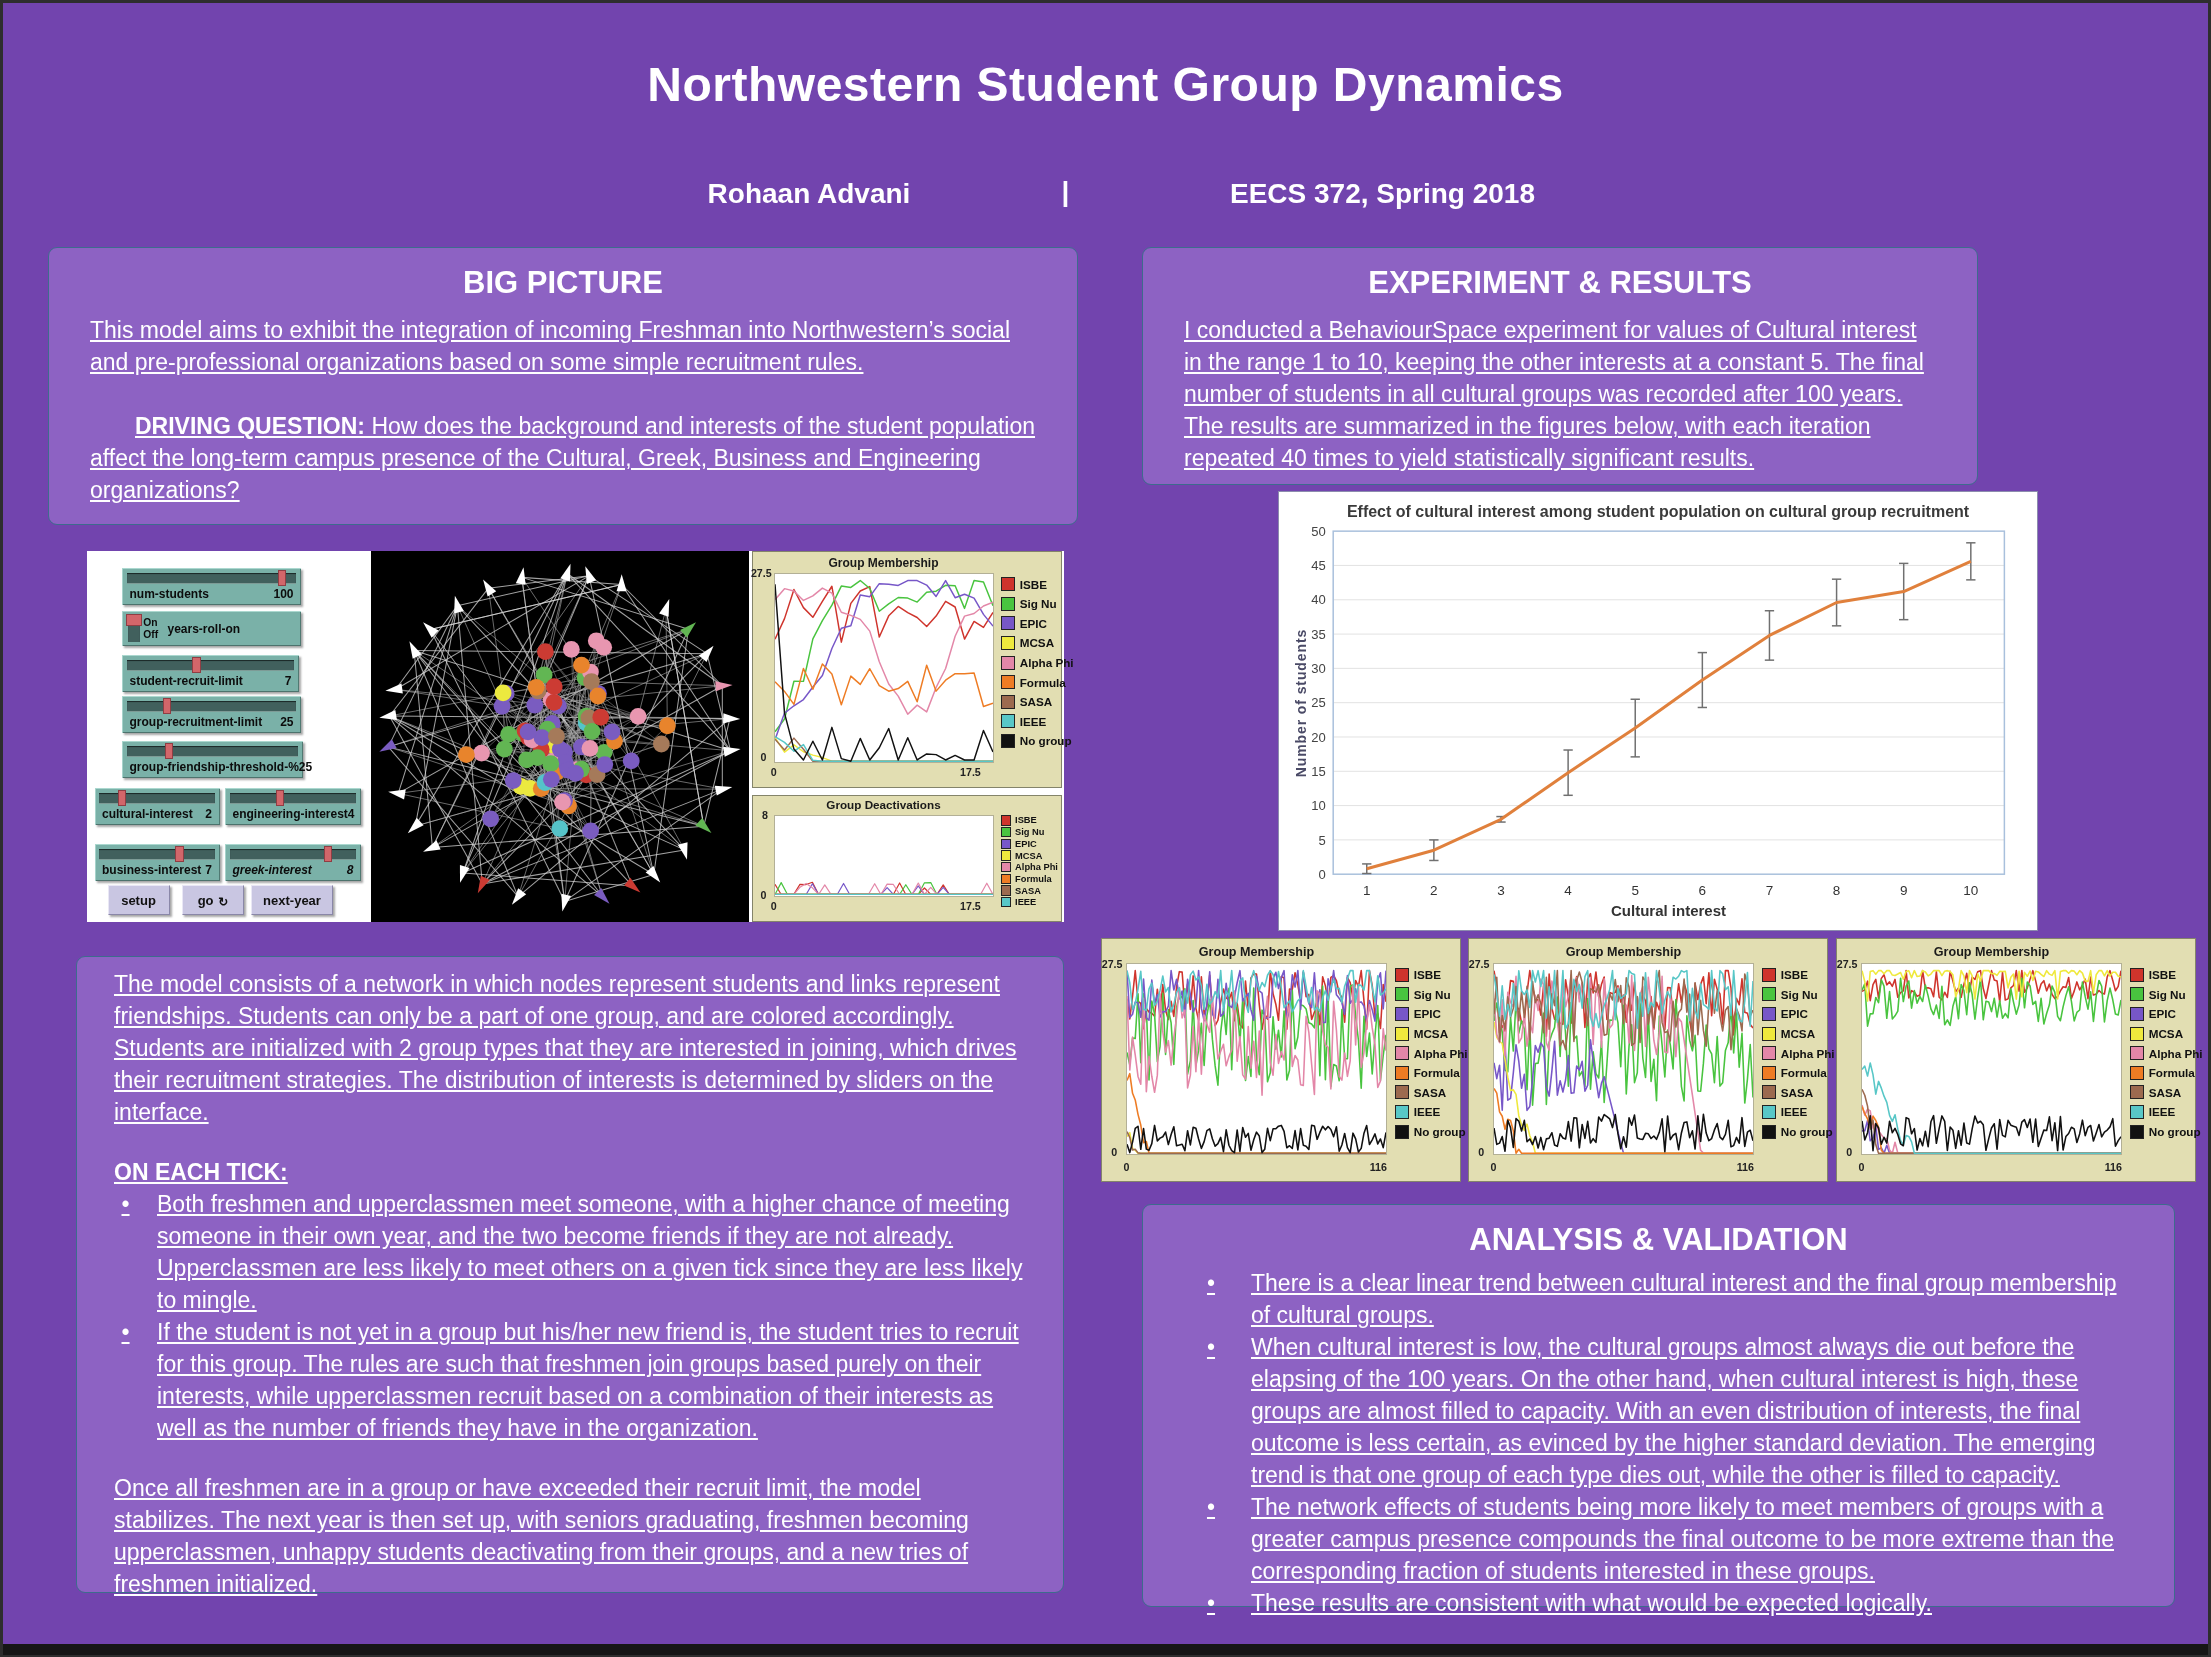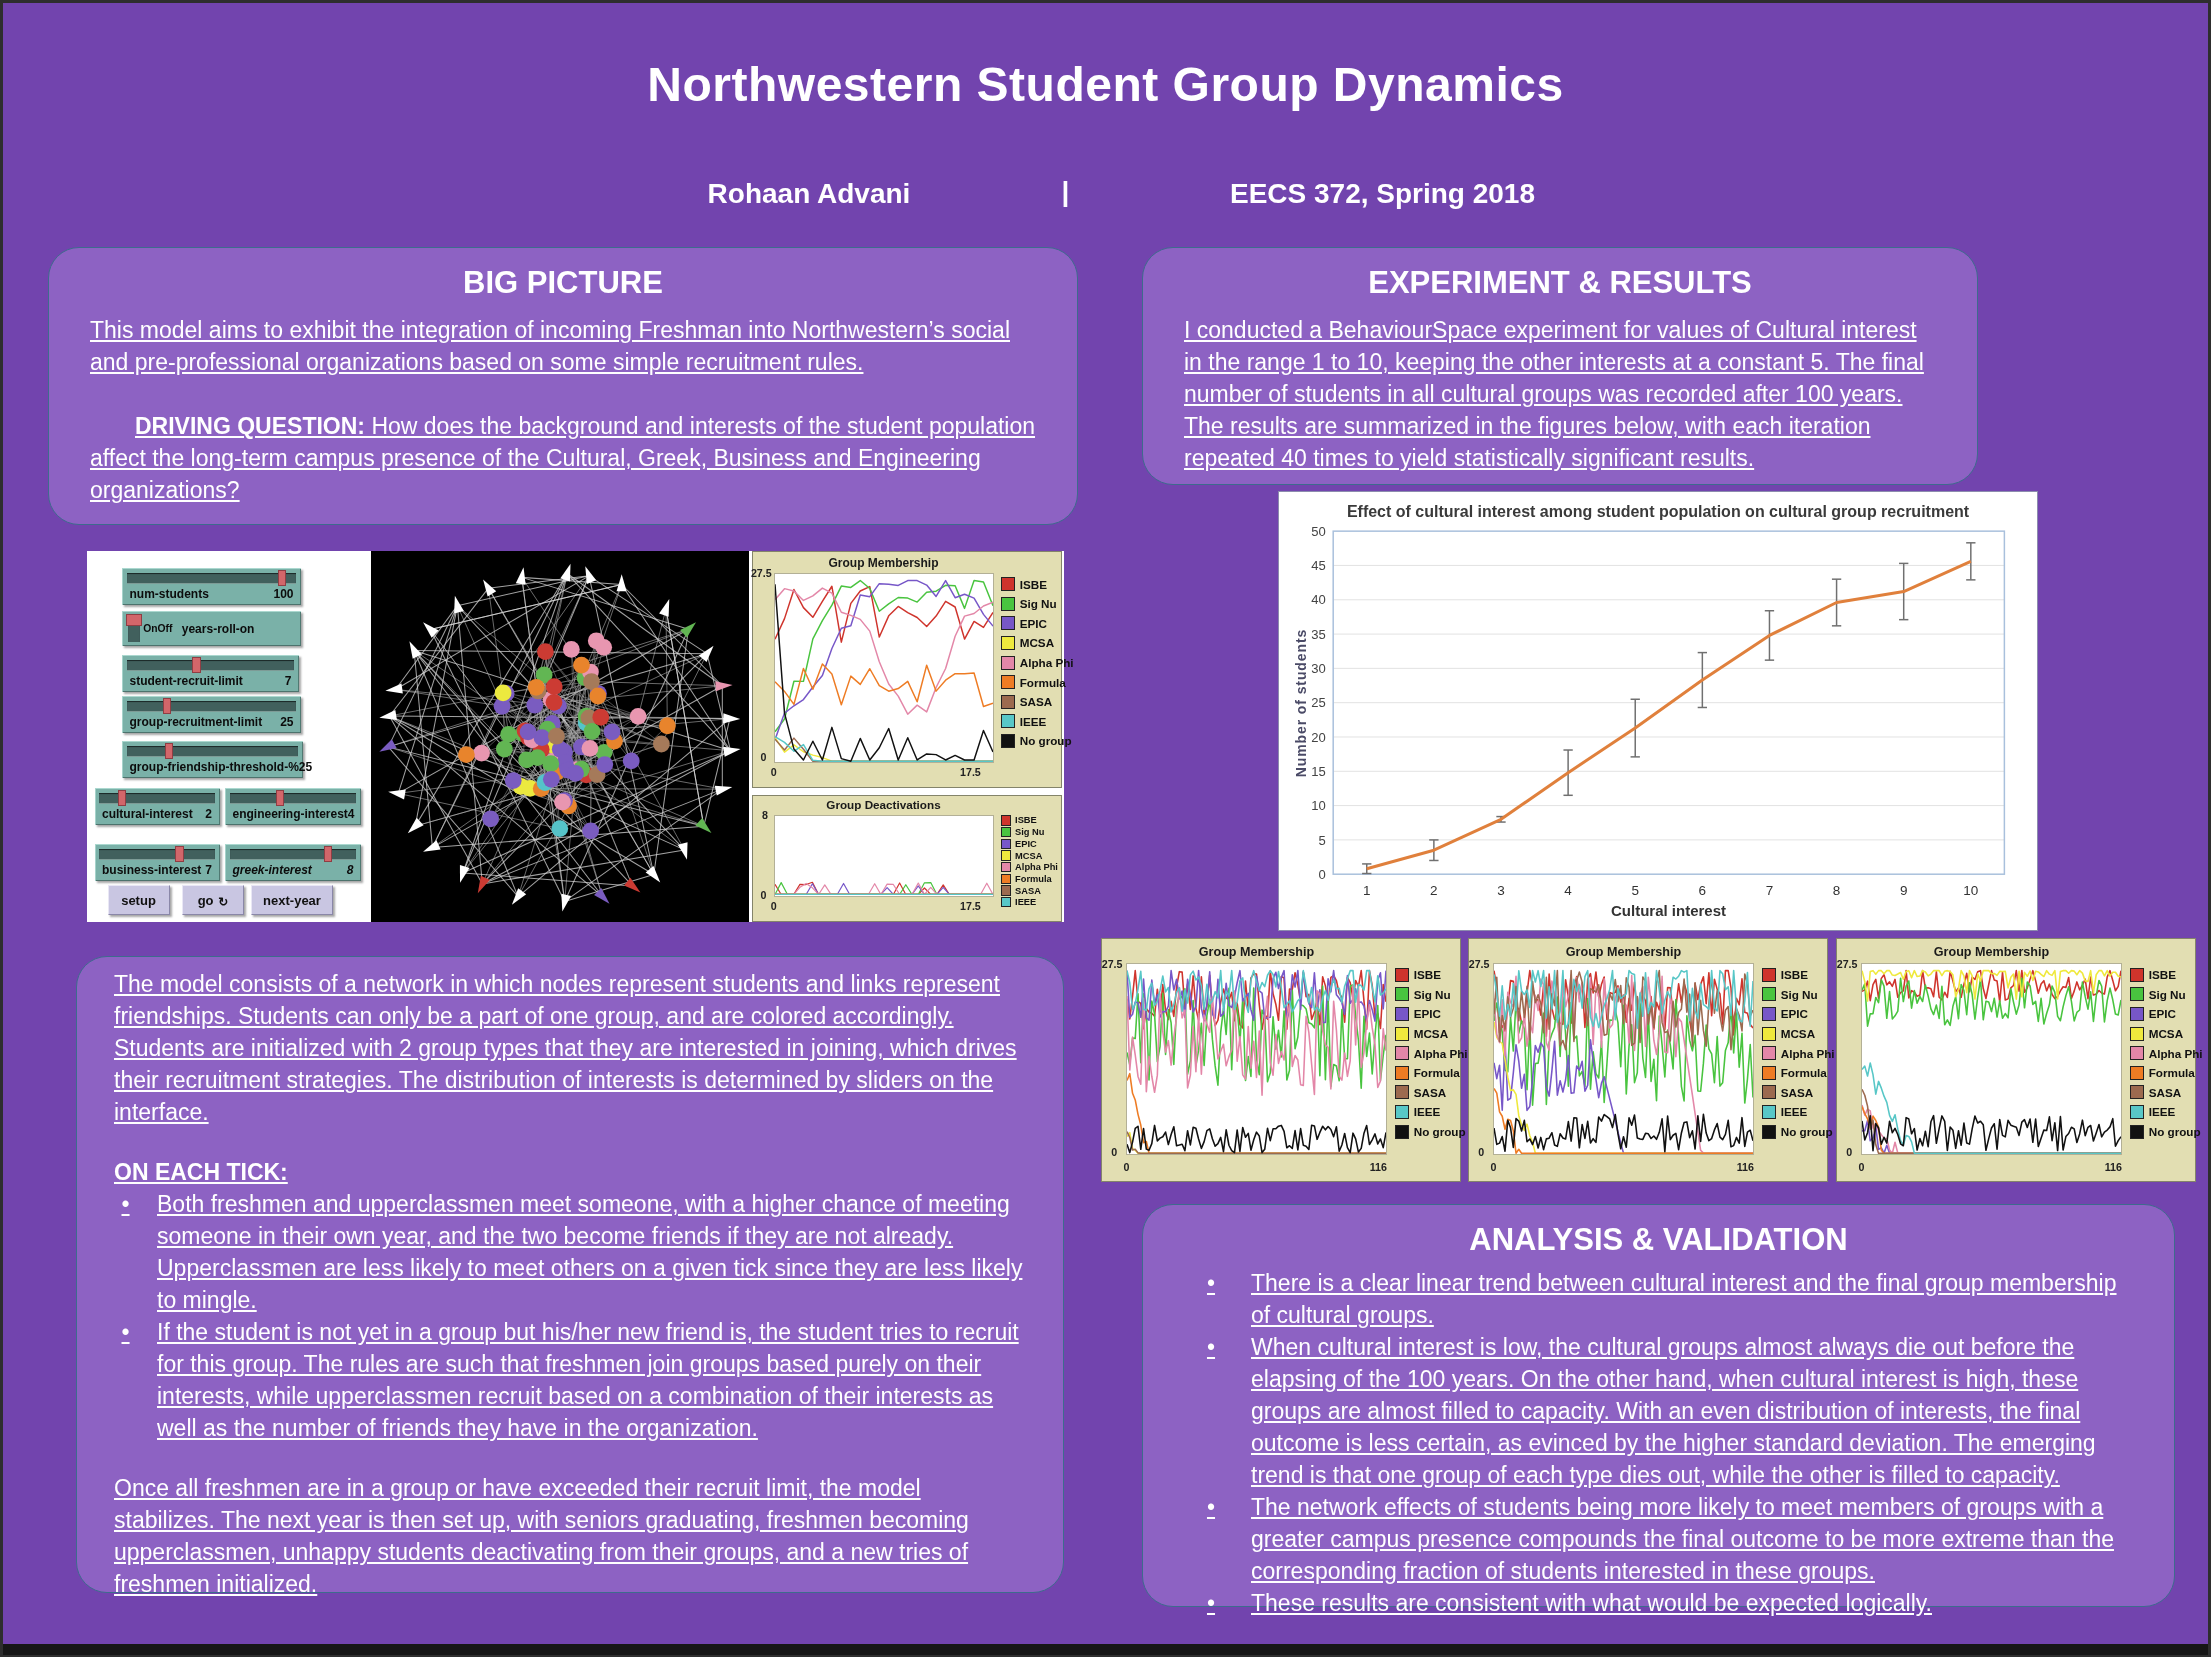--- a/index.html
+++ b/index.html
@@ -7,21 +7,21 @@
           border:3.7px solid #2e2e2e;box-sizing:border-box;font-family:"Liberation Sans",sans-serif;}
   .bottom-strip{position:absolute;left:0;right:0;bottom:0;height:11.2px;background:#161616;}
 
   .title{position:absolute;top:54px;left:0;width:100%;text-align:center;color:#fff;
          font-size:48px;font-weight:bold;letter-spacing:0.5px;}
   .byline span{position:absolute;color:#fff;font-size:28px;font-weight:bold;text-align:center;}
   .by-author{left:559px;top:175px;width:494px;}
   .by-sep{left:1044px;top:173px;width:37px;}
   .by-course{left:1193px;top:175px;width:373px;}
 
-  .panel{position:absolute;background:#8d62c3;border:1.9px solid #3e6b8d;border-radius:31px;color:#fff;box-sizing:border-box;}
+  .panel{position:absolute;background:#8d62c3;border:1.9px solid #3e6b8d;border-radius:9px;color:#fff;box-sizing:border-box;}
   .panel-title{text-align:center;font-weight:bold;font-size:31px;margin-top:17px;}
   .panel-body{font-size:23px;line-height:32px;text-decoration:underline;}
   .panel-body p{margin:0;}
   #big-picture{left:45px;top:244px;width:1030px;height:278px;}
   #big-picture .panel-body{margin:13px 41px 0;}
   #experiment{left:1139px;top:244px;width:836px;height:238px;}
   #experiment .panel-body{margin:13px 41px 0;}
   #model-impl{left:73px;top:953px;width:988px;height:637px;}
   #model-impl .panel-body{margin:11.2px 37px 0;}
   #analysis{left:1139px;top:1201px;width:1033px;height:403px;}
@@ -41,21 +41,21 @@
   .nl-slider,.nl-switch{position:absolute;background:#7ab1a8;box-sizing:border-box;
      box-shadow:inset 0.9px 0.9px 0 #abd8cf, inset -0.9px -0.9px 0 #4d736d, 1.9px 1.9px 1.9px rgba(60,60,60,0.45);}
   .groove{position:absolute;left:4.7px;right:4.7px;top:4.7px;height:10.3px;background:#41605d;
      border-bottom:0.9px solid #7d9b96;box-shadow:inset 0 0.9px 0.9px rgba(0,0,0,0.6);}
   .handle{position:absolute;top:-2.8px;width:8.4px;height:16px;background:#d2666a;border:0.9px solid #8f3e44;box-sizing:border-box;}
   .nl-lrow{position:absolute;left:7.5px;right:7.5px;bottom:3.7px;display:flex;justify-content:space-between;
      font-size:12px;font-weight:bold;color:#0c0c0c;white-space:nowrap;}
   .sw-inner{display:flex;align-items:center;height:100%;padding-left:5.6px;}
   .sw-groove{width:12px;height:26px;background:#41605d;position:relative;box-shadow:inset 0 0.9px 0.9px rgba(0,0,0,0.6);}
   .sw-knob{position:absolute;left:-1.9px;top:-1.9px;width:16px;height:12px;background:#d2666a;border:0.9px solid #8f3e44;box-sizing:border-box;}
-  .sw-onoff{display:flex;flex-direction:row;justify-content:space-between;margin-left:3.7px;
+  .sw-onoff{display:flex;flex-direction:column;justify-content:space-between;margin-left:3.7px;
      font-size:10.3px;font-weight:bold;color:#0c0c0c;line-height:12px;}
   .sw-label{margin-left:9.3px;font-size:12px;font-weight:bold;color:#0c0c0c;}
   .nl-btn{position:absolute;background:#c9c6e2;color:#111;font-size:13px;font-weight:bold;
      display:flex;align-items:center;justify-content:center;gap:4.7px;box-sizing:border-box;
      border-top:1.9px solid #e9e7f5;border-left:1.9px solid #e9e7f5;border-right:1.9px solid #8a87a8;border-bottom:1.9px solid #8a87a8;
      box-shadow:1.9px 1.9px 1.9px rgba(60,60,60,0.45);}
   .btn-icon{font-size:12px;margin-top:3.7px;}
 
   
   .nl-plot{position:absolute;background:#e2deb2;border:0.9px solid #84846a;box-sizing:border-box;}

